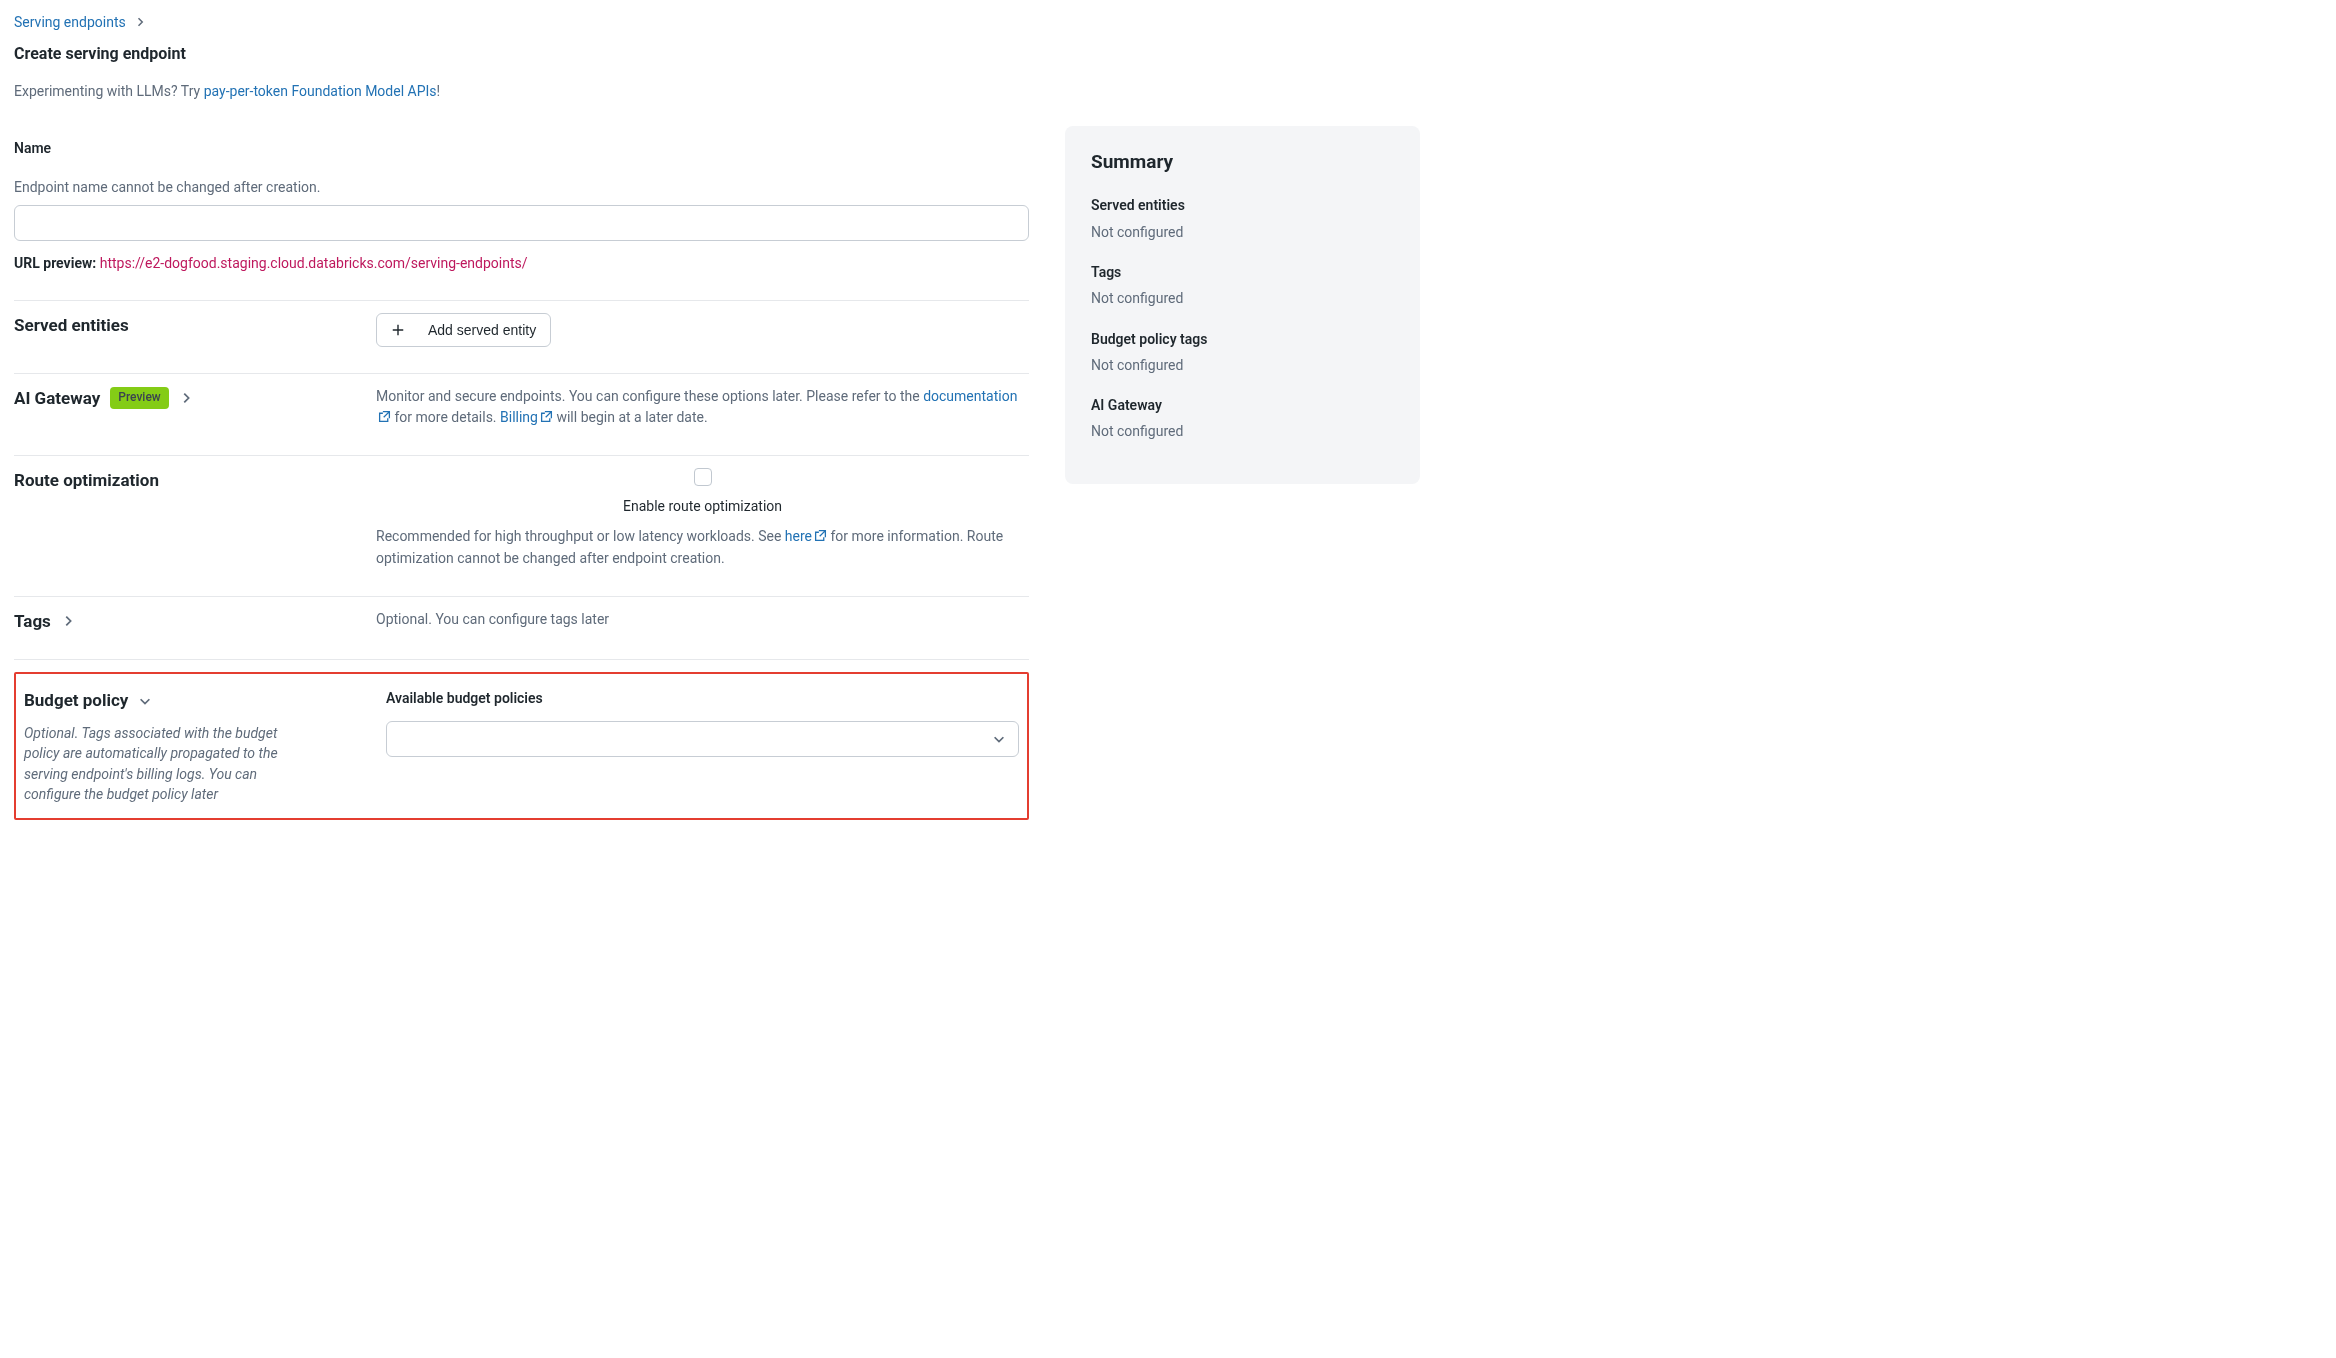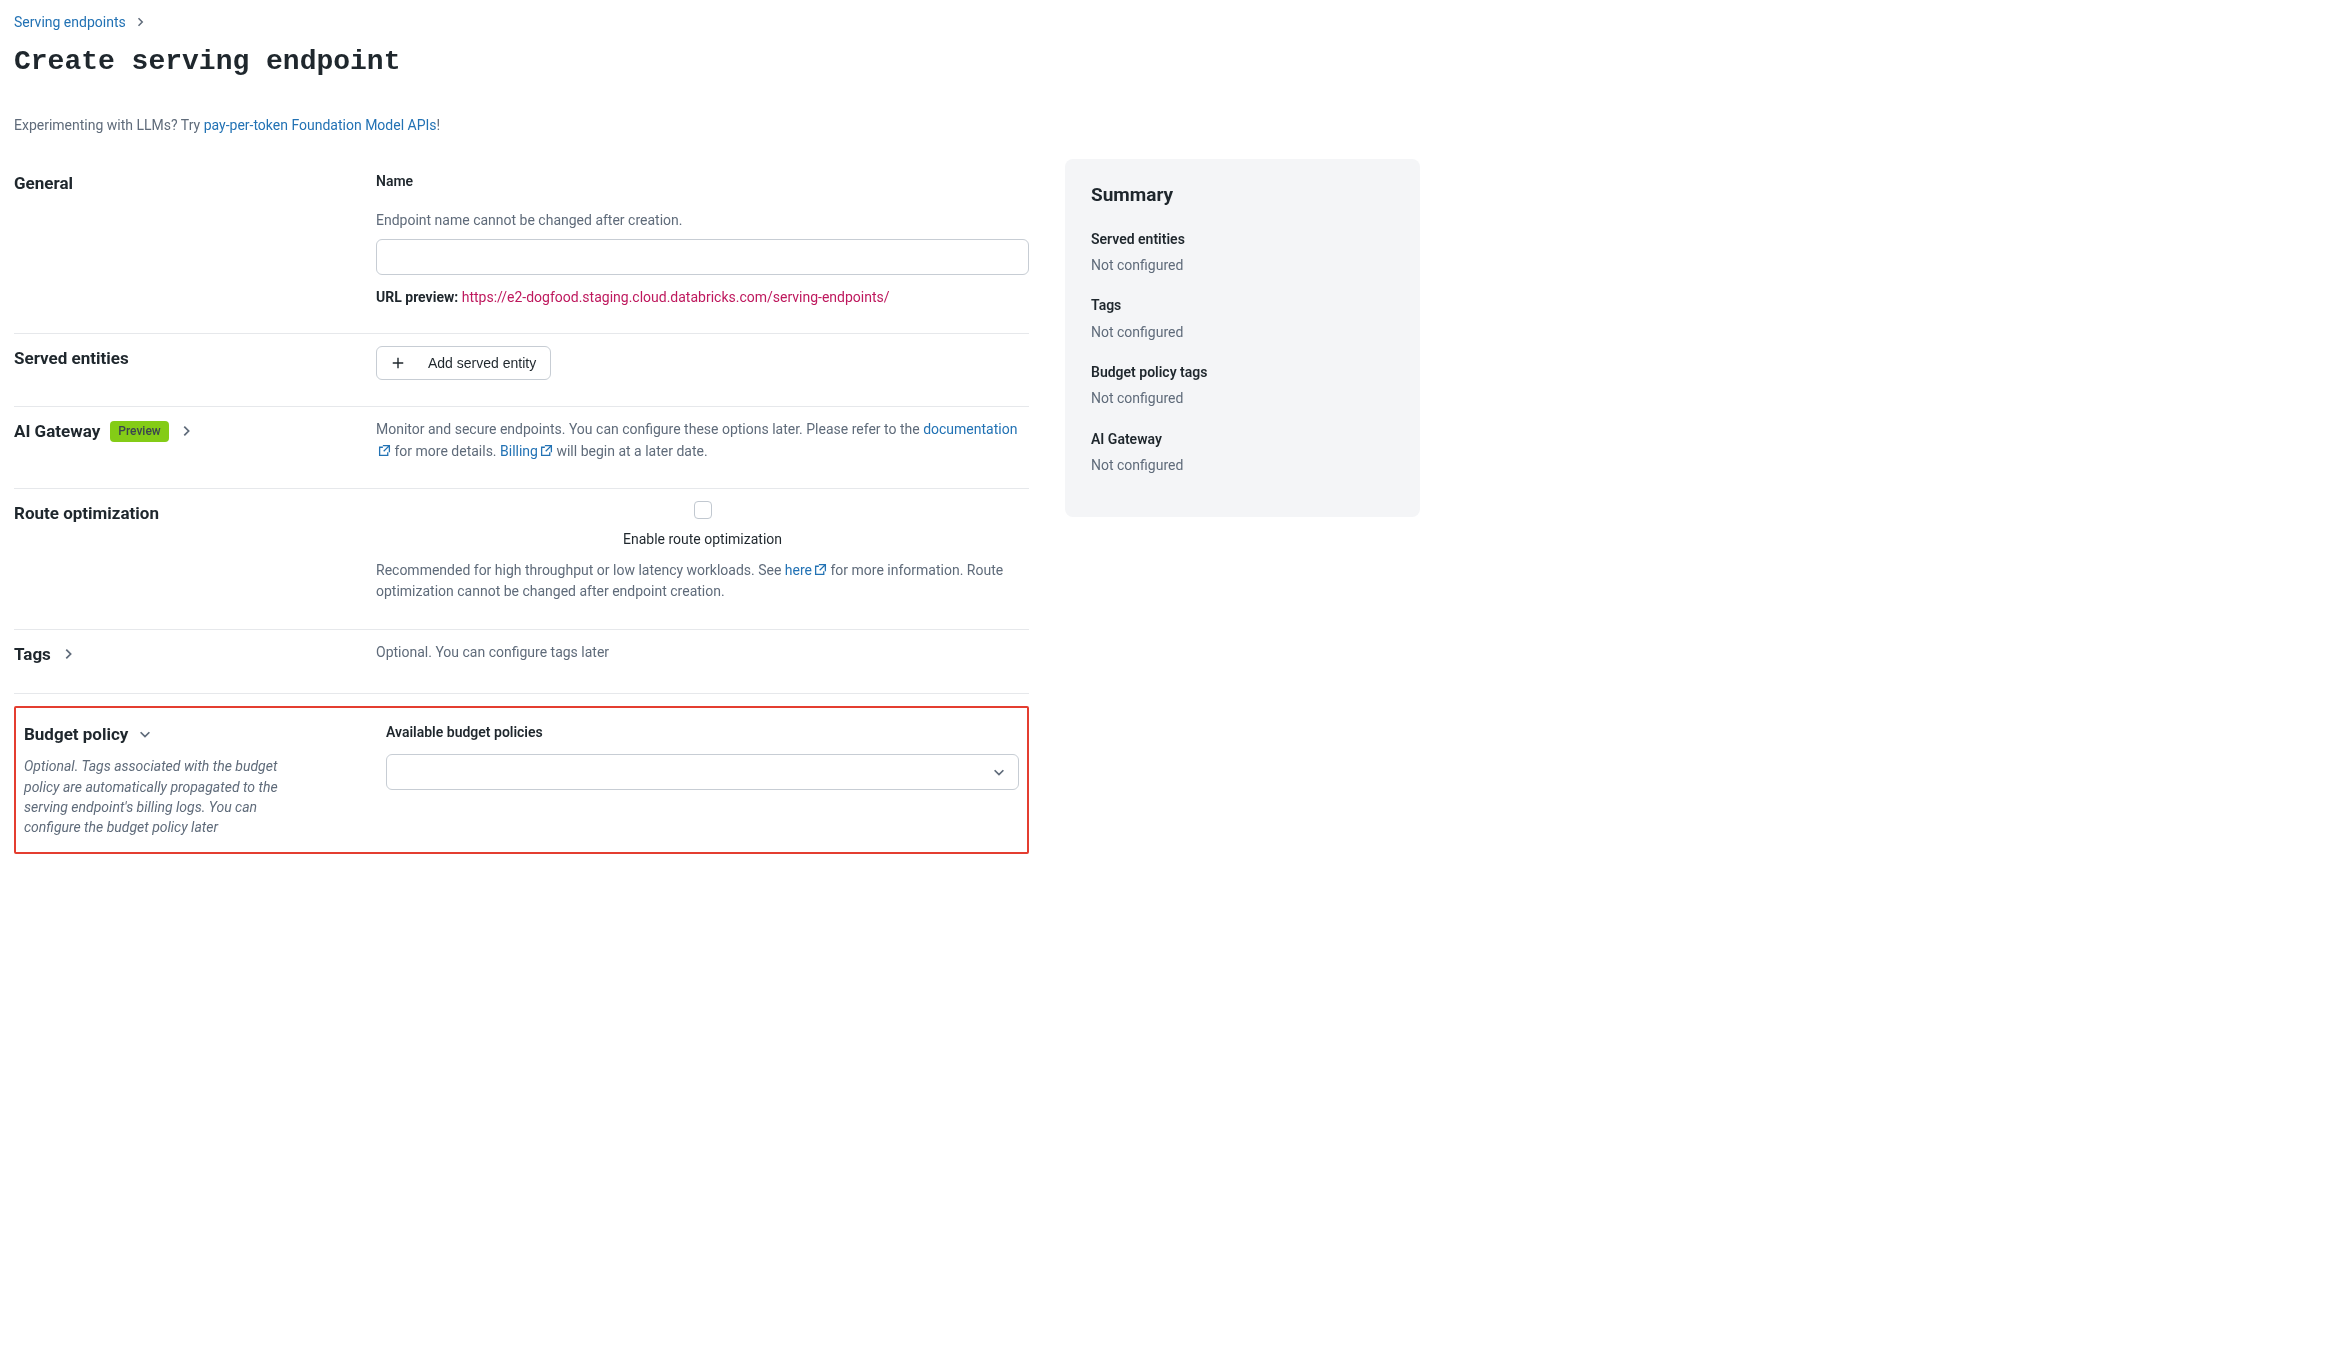--- a/index.html
+++ b/index.html
@@ -8,21 +8,21 @@
       color: #1f272d;
       background: #fff;
       padding: 12px 14px;
       font-size: 14px;
       line-height: 1.45;
     }
     a { color: #0e5db2; text-decoration: none; }
     .breadcrumb { display: flex; align-items: center; gap: 8px; margin-bottom: 10px; }
     .breadcrumb a { color: #2272b4; font-size: 14px; }
     .chev { width: 12px; height: 12px; color: #5f6b7a; }
-    h1.page-title { font-size: 28px; font-weight: 700; margin-bottom: 32px; color: #1f272d; font-family: Liberation Mono, monospace; }
+    h1.page-title { font-size: 16px; font-weight: 700; margin-bottom: 16px; color: #1f272d; }
     .subtext { font-size: 14px; color: #5f6b7a; margin-bottom: 24px; }
     .subtext a { color: #2272b4; }
     .layout { display: flex; gap: 36px; align-items: flex-start; }
     .main { flex: 1 1 auto; max-width: 1015px; }
     .section { display: flex; gap: 24px; padding: 12px 0 26px 0; border-bottom: 1px solid #e6e8eb; }
     .section:last-of-type { border-bottom: none; }
     .section-left { flex: 0 0 338px; }
     .section-left h2 { font-size: 17px; font-weight: 700; display: flex; align-items: center; gap: 10px; }
     .section-left .desc { font-size: 14px; color: #5f6b7a; margin-top: 10px; max-width: 290px; font-style: italic; }
     .section-right { flex: 1 1 auto; }
@@ -83,23 +83,20 @@
 <h1 class="page-title">Create serving endpoint</h1>
 
 <p class="subtext">
   <span>Experimenting with LLMs? Try </span><a href="#">pay-per-token Foundation Model APIs</a><span>!</span>
 </p>
 
 <div class="layout">
   <div class="main">
 
     <div class="section">
-      <div class="section-left">
-        <h2>General</h2>
-      </div>
       <div class="section-right">
         <div class="field-label">Name</div>
         <div class="field-hint">Endpoint name cannot be changed after creation.</div>
         <input class="text-input" type="text" value="" style="">
         <div class="url-preview">
           <b>URL preview:</b>
           <span>https://e2-dogfood.staging.cloud.databricks.com/serving-endpoints/</span>
         </div>
       </div>
     </div>

